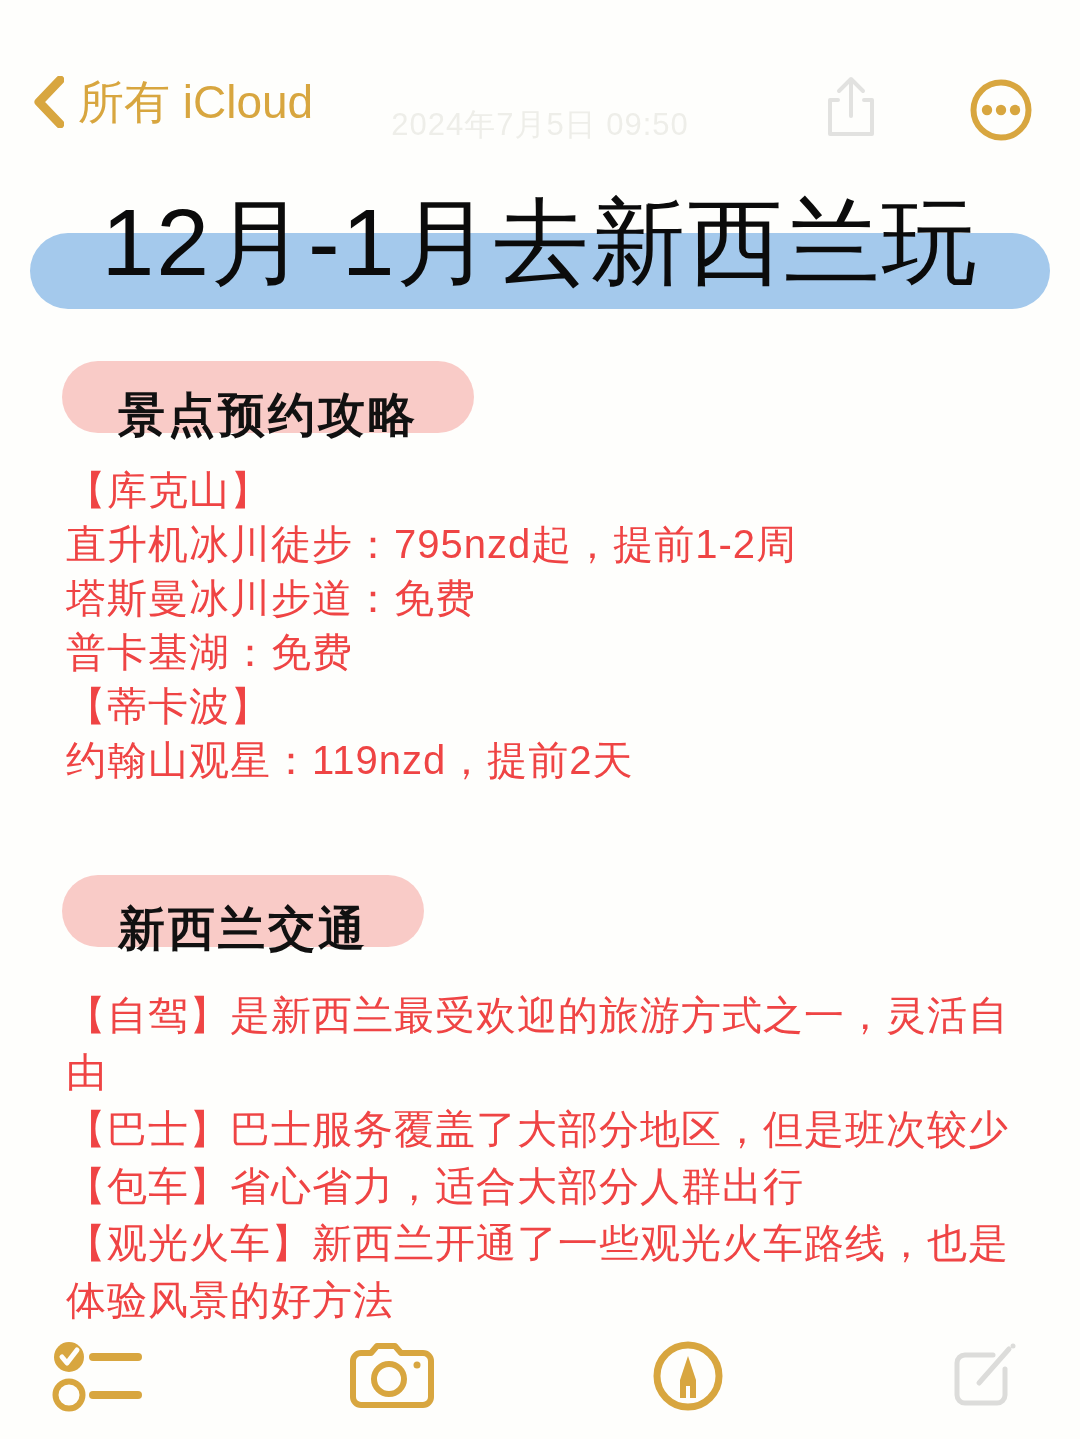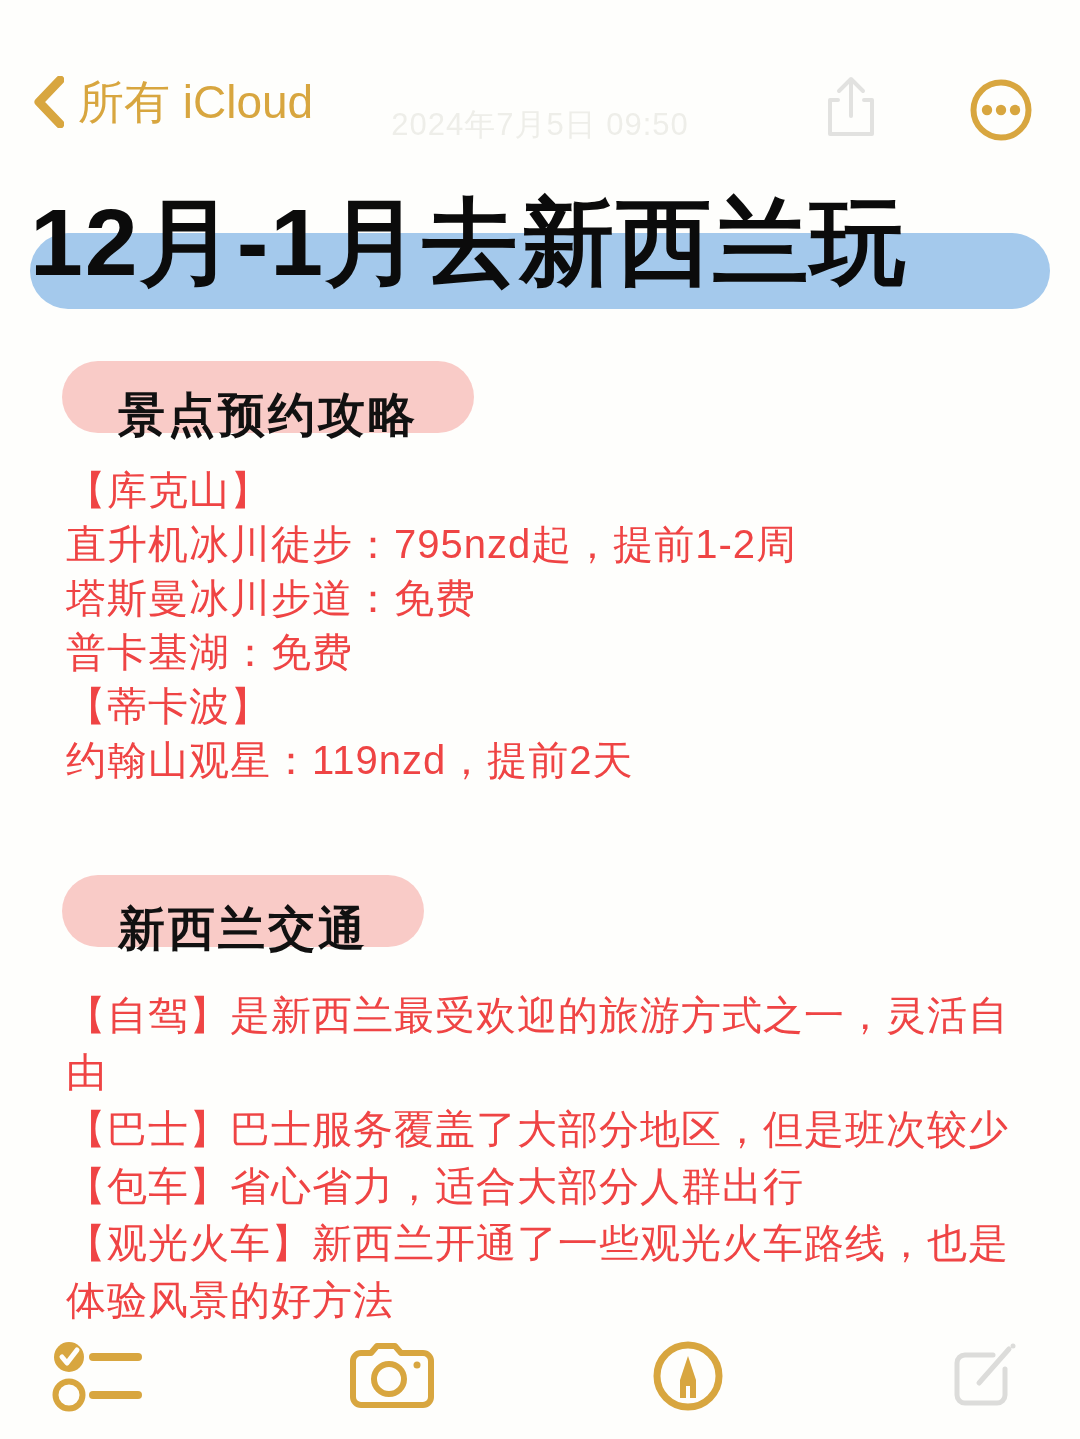--- a/index.html
+++ b/index.html
@@ -81,25 +81,25 @@
     left: 0; right: 0;
     top: 50px;
     height: 76px;
     background: #a4c9ec;
     border-radius: 38px;
   }
   .note-title {
     position: relative;
     font-size: 95px;
     line-height: 118px;
-    font-weight: 700;
+    font-weight: 400;
     color: #0b0b0b;
     letter-spacing: 2px;
     white-space: nowrap;
-    text-align: left;
+    text-align: center;
     margin-top: 48px;
   }
   .section-pill {
     display: inline-block;
     margin: 0 0 0 62px;
     padding: 18px 56px;
     height: 72px;
     line-height: 72px;
     border-radius: 36px;
     background: #f9cbc7;

